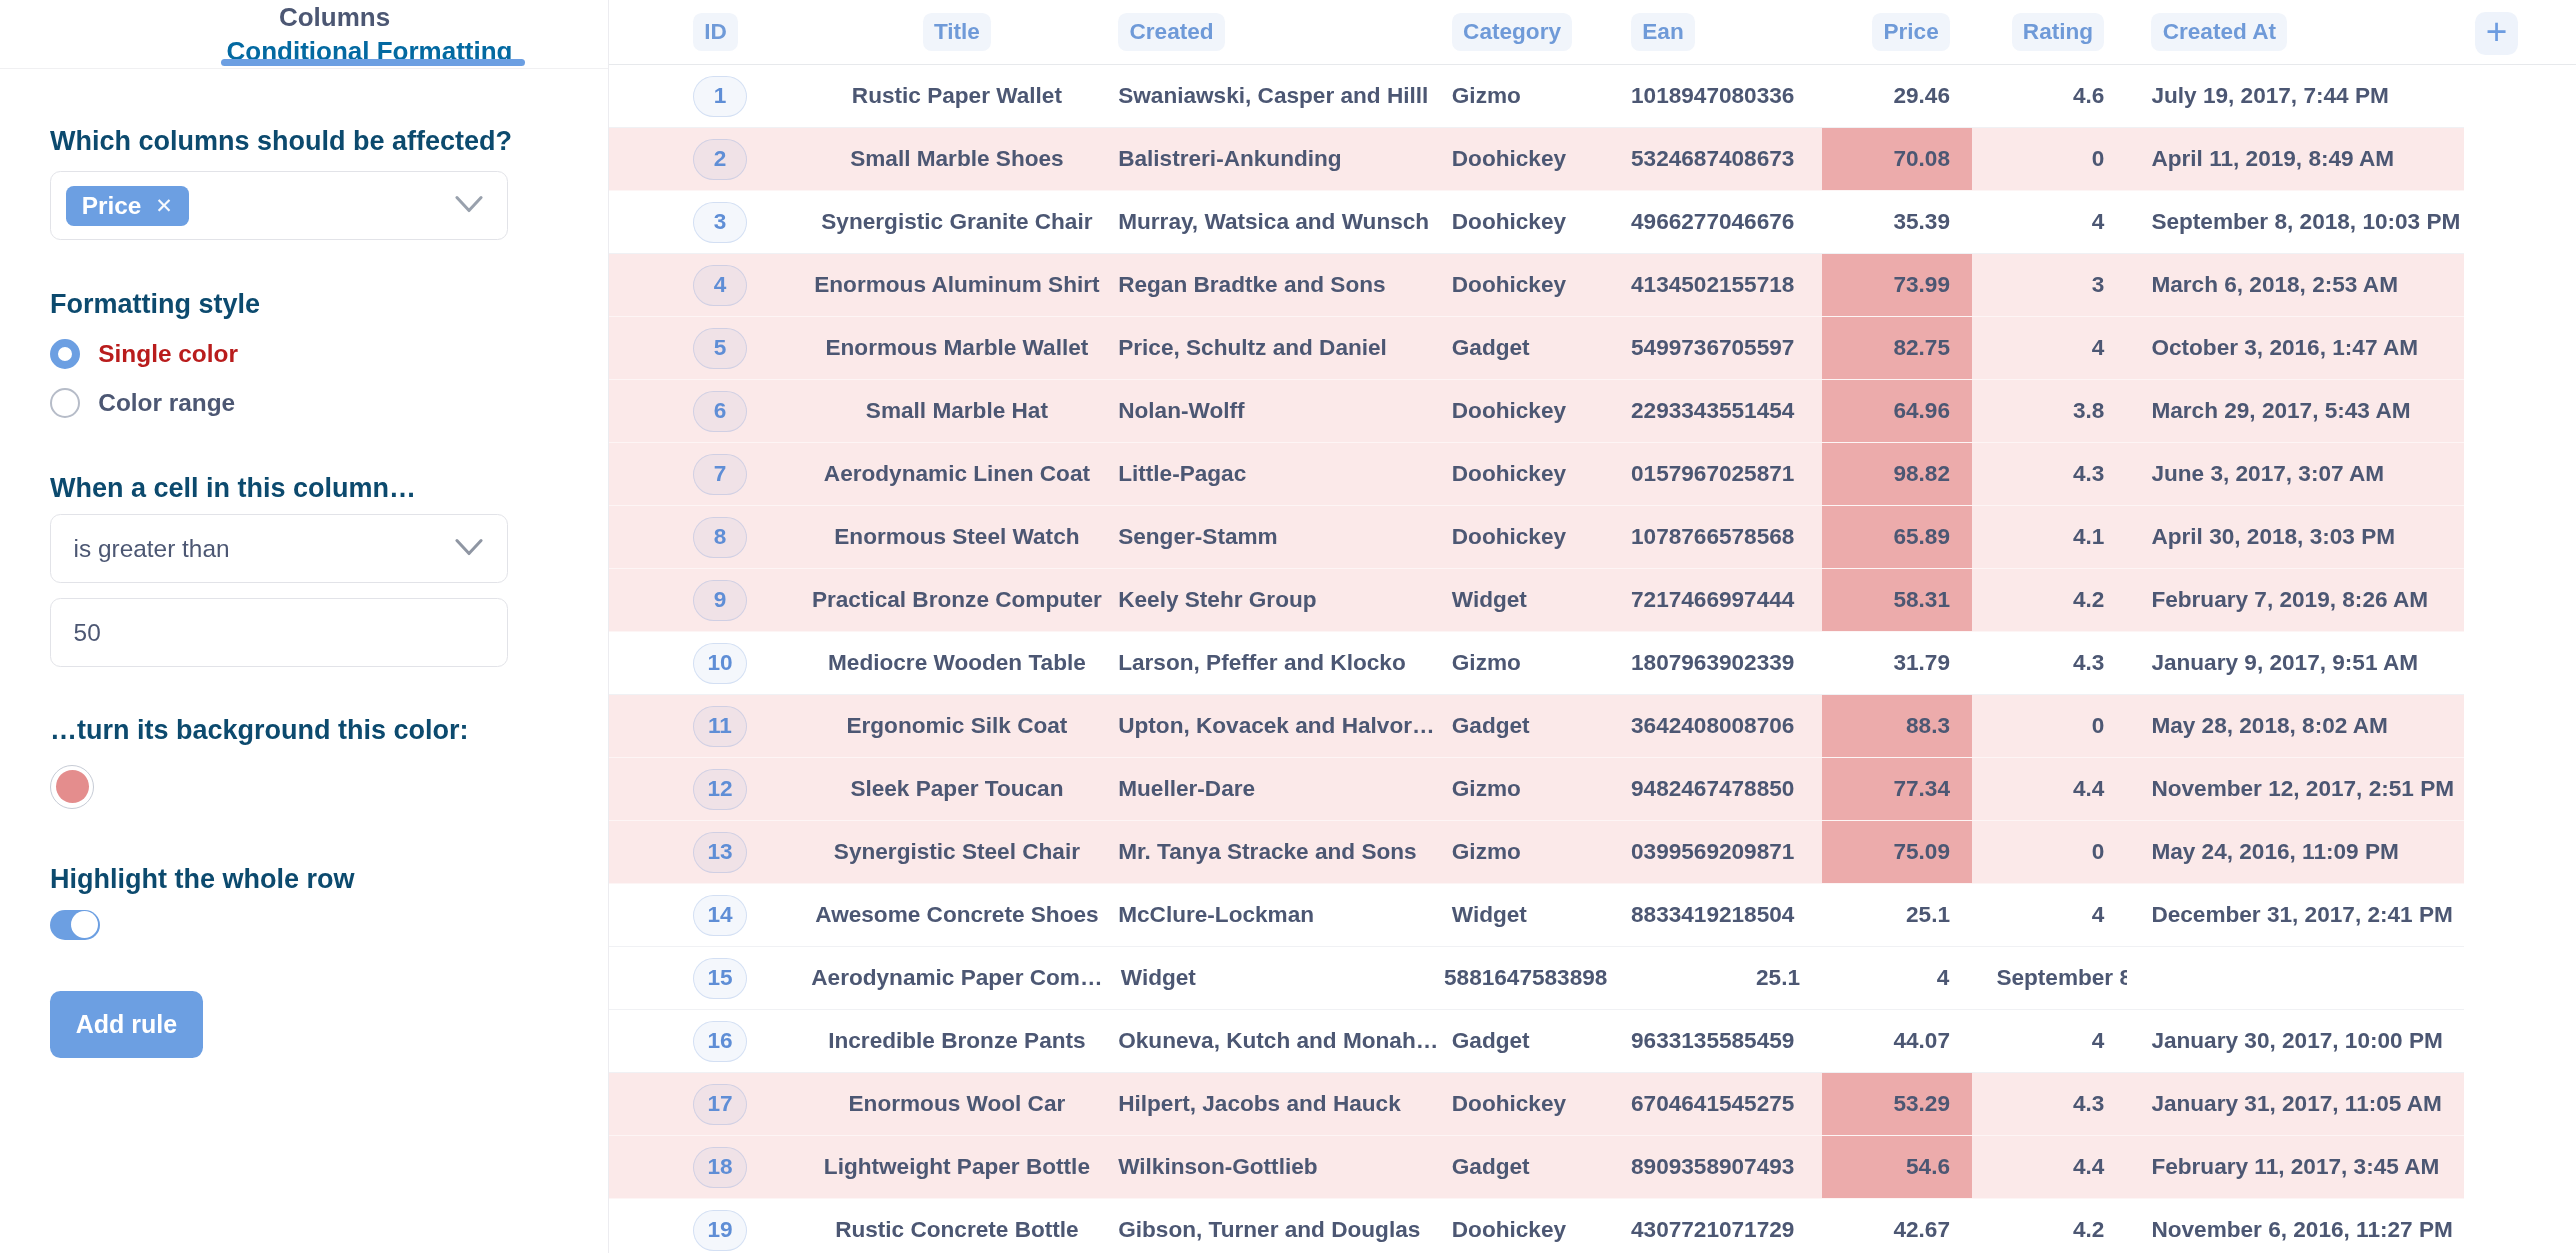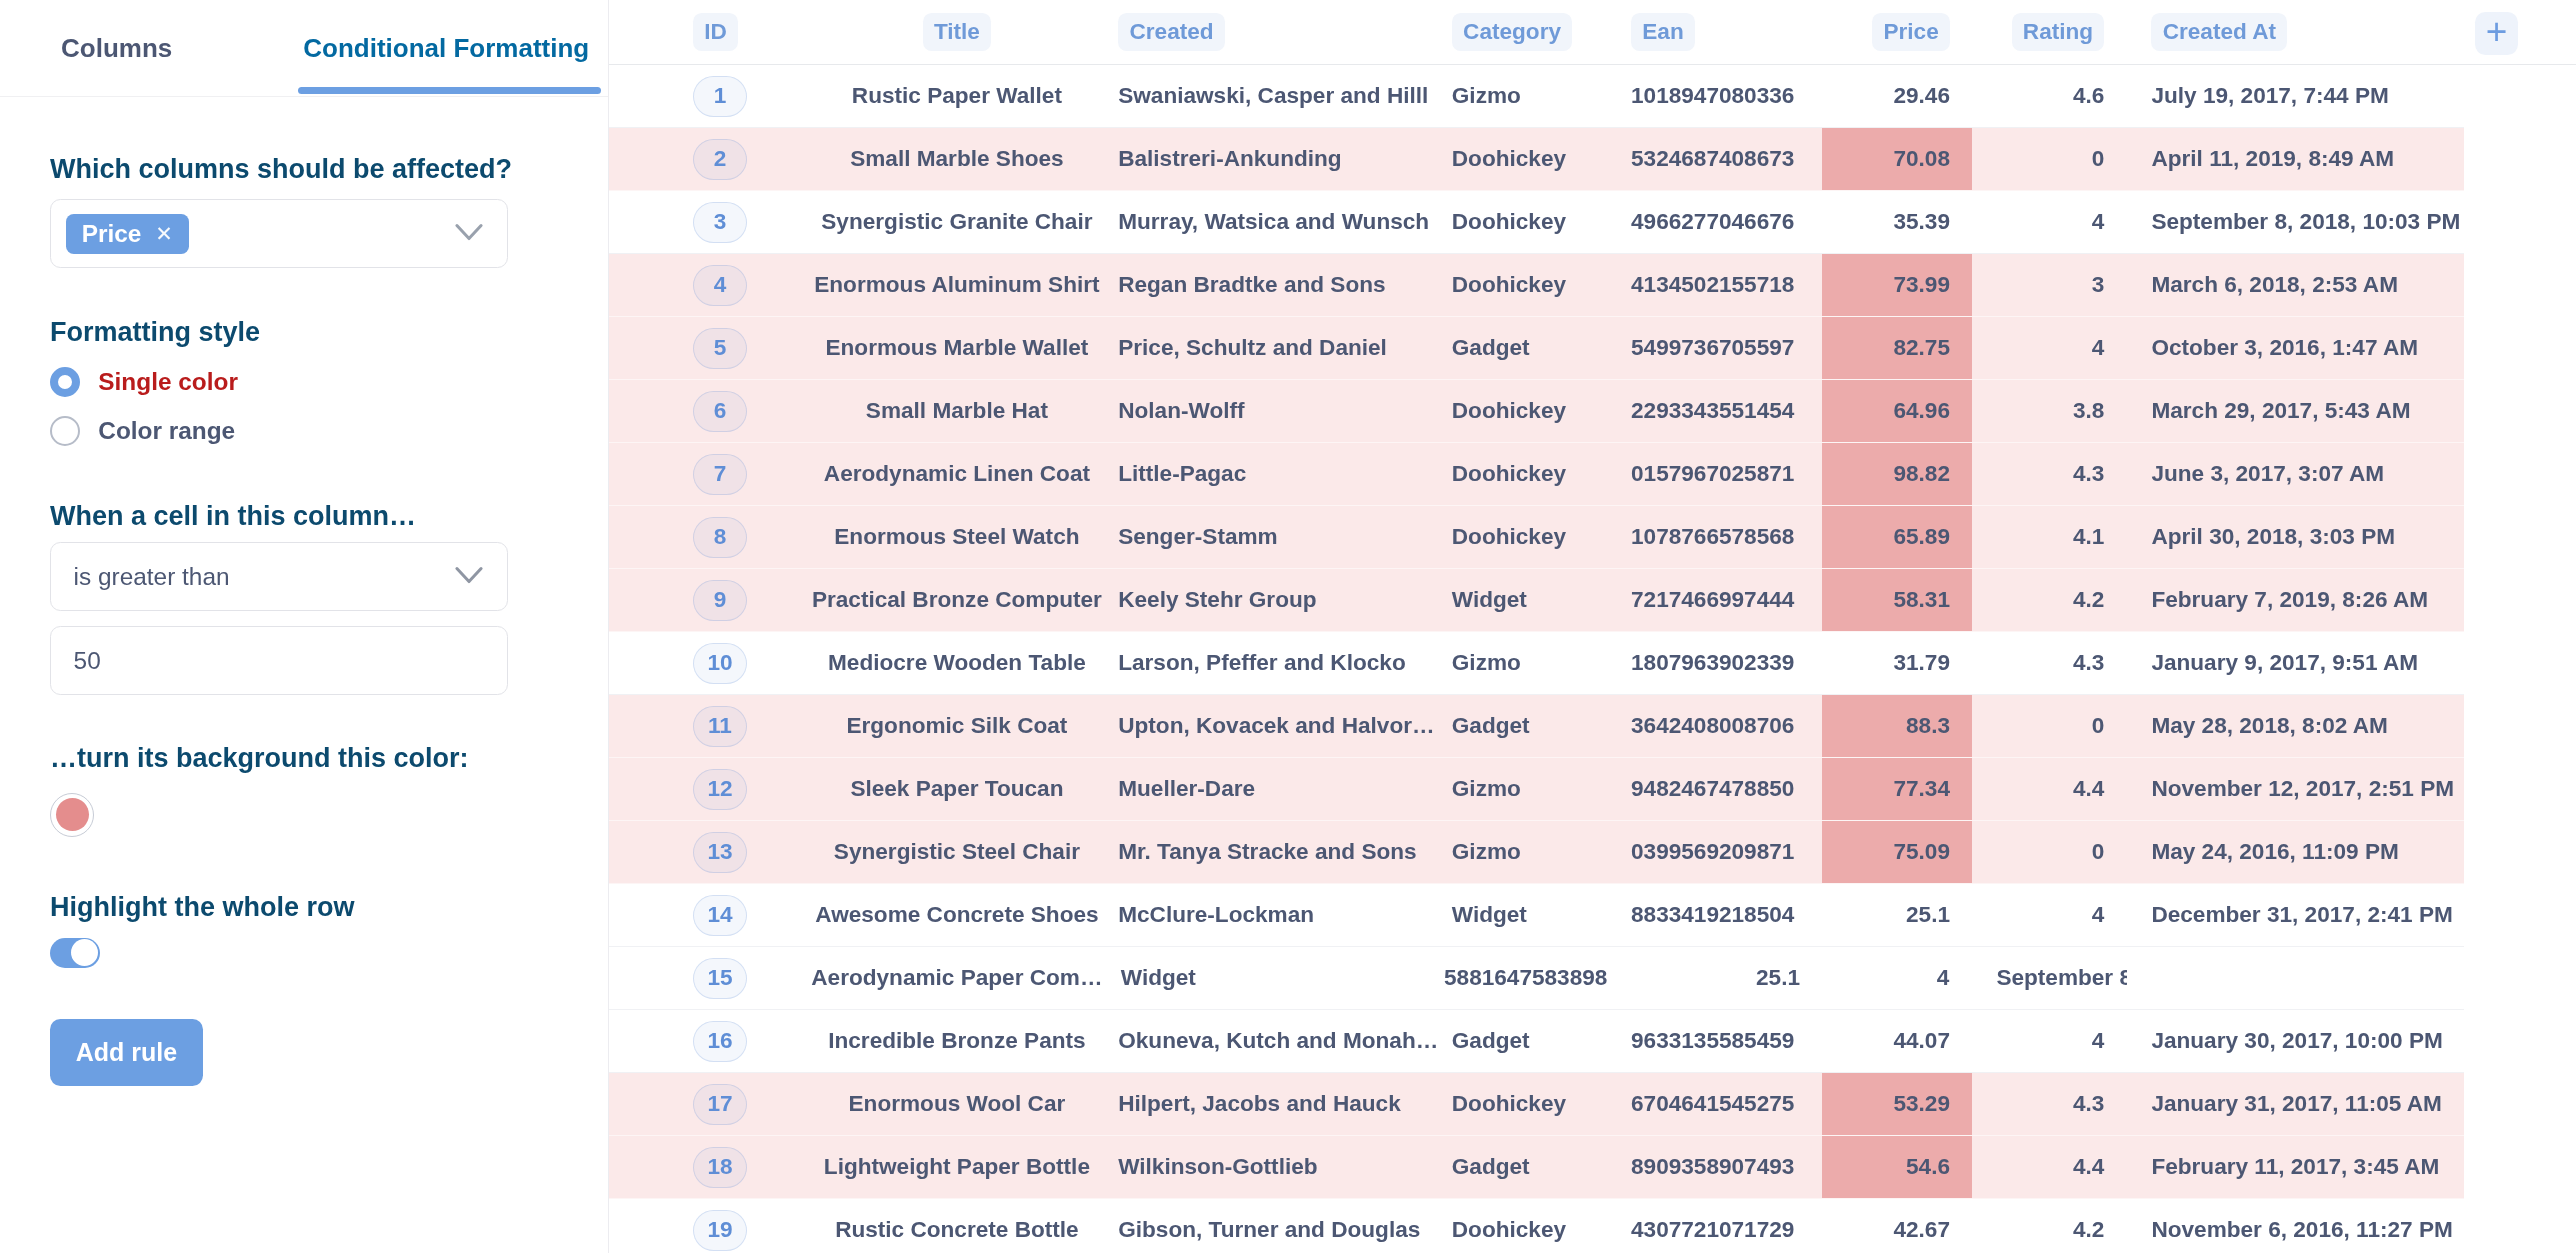--- a/index.html
+++ b/index.html
@@ -2,21 +2,21 @@
 <html style="font-size:14px"><head>
 <meta charset="utf-8">
 <style>
   html,body{margin:0;padding:0;background:#fff;}
   *{box-sizing:border-box;}
   body{font-family:"Liberation Sans","DejaVu Sans",sans-serif;color:#4c5773;}
   .app{position:relative;width:2576px;height:1253px;overflow:hidden;background:#fff;display:flex;}
 
   
   .sidebar{width:609px;height:100%;border-right:1.7px solid #ececf0;flex:0 0 auto;background:#fff;}
-  .tabs{position:relative;height:97px;border-bottom:1.7px solid #f0f0f2;display:flex;align-items:center;}
+  .tabs{position:relative;height:69px;border-bottom:1.7px solid #f0f0f2;display:flex;align-items:center;flex-direction:column;}
   .tab{font-size:26px;font-weight:700;cursor:pointer;position:relative;height:100%;display:flex;align-items:center;}
   .tab-columns{margin-left:61px;color:#4c5773;}
   .tab-cf{margin-left:131px;color:#0369a1;}
   .tab-cf .tab-underline{position:absolute;left:-5.2px;right:-12.2px;bottom:1.7px;height:7px;border-radius:4.4px;background:#6c9fe2;}
   .panel{padding:0 50px;}
   .panel h2{font-size:27px;font-weight:700;color:#0c4a6e;margin:0;line-height:33px;}
   .h-affected{margin-top:56px !important;}
   .multiselect{position:relative;margin-top:13px;width:458px;height:69px;border:1.7px solid #e2e3e8;border-radius:10.4px;display:flex;align-items:center;padding:0 52px 0 15px;cursor:pointer;background:#fff;}
   .chip{display:inline-flex;align-items:center;height:40px;background:#6c9fe2;color:#fff;border-radius:7.8px;padding:0 15.7px;font-size:24.4px;font-weight:700;}
   .chip-x{margin-left:14px;font-size:21px;font-weight:400;opacity:.95;cursor:pointer;}

